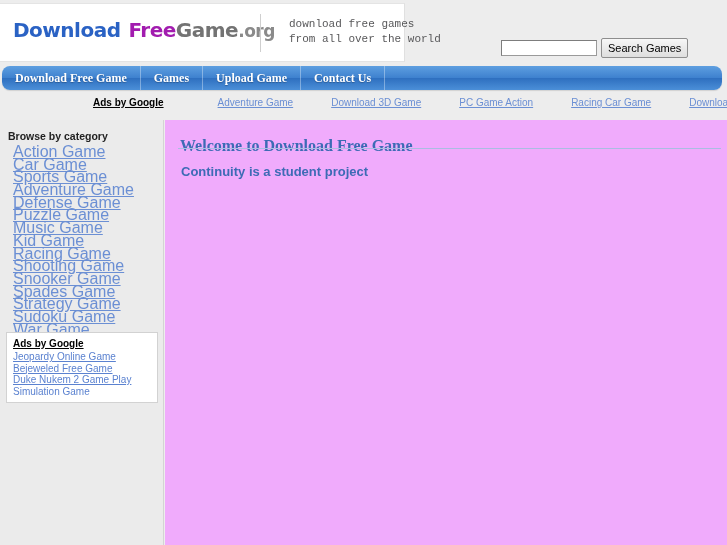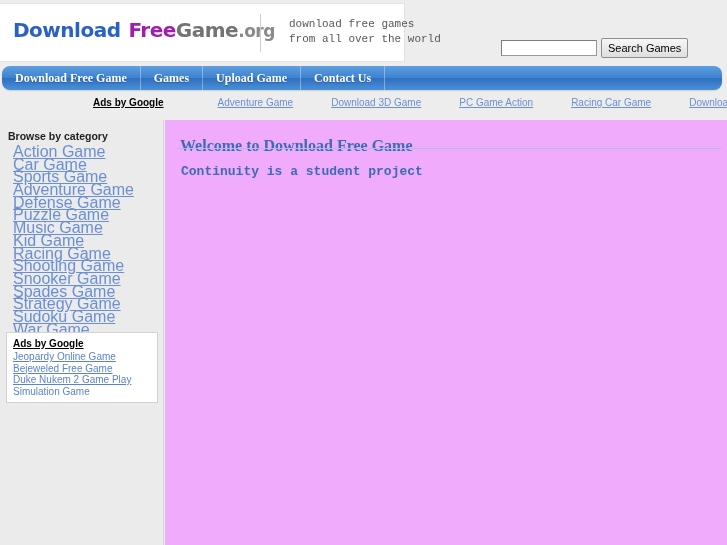--- a/index.html
+++ b/index.html
@@ -254,21 +254,21 @@
   }
   #main-rule {
     position: absolute;
     left: 13px; top: 28px;
     width: 543px; height: 1px;
     background: #aabde2;
   }
   #main-sub {
     position: absolute;
     left: 16px; top: 33px;
-    font-family: Liberation Mono, monospace;
+    font-family: Liberation Sans, sans-serif;
     font-size: 13px;
     font-weight: bold;
     color: #3d6bb5;
     white-space: nowrap;
   }
 </style>
 </head>
 <body>
 
 <div id="header">

